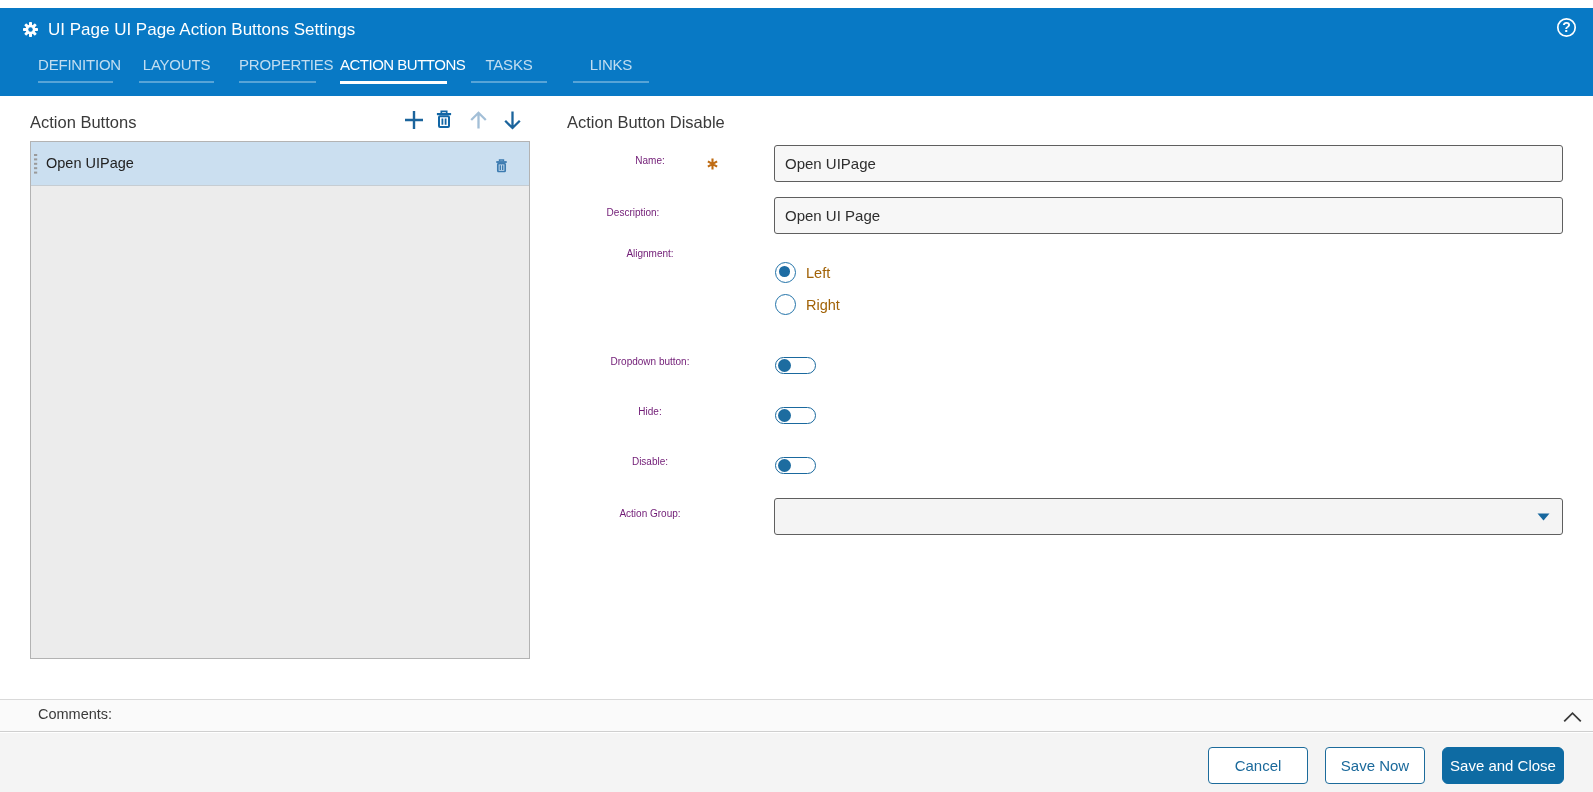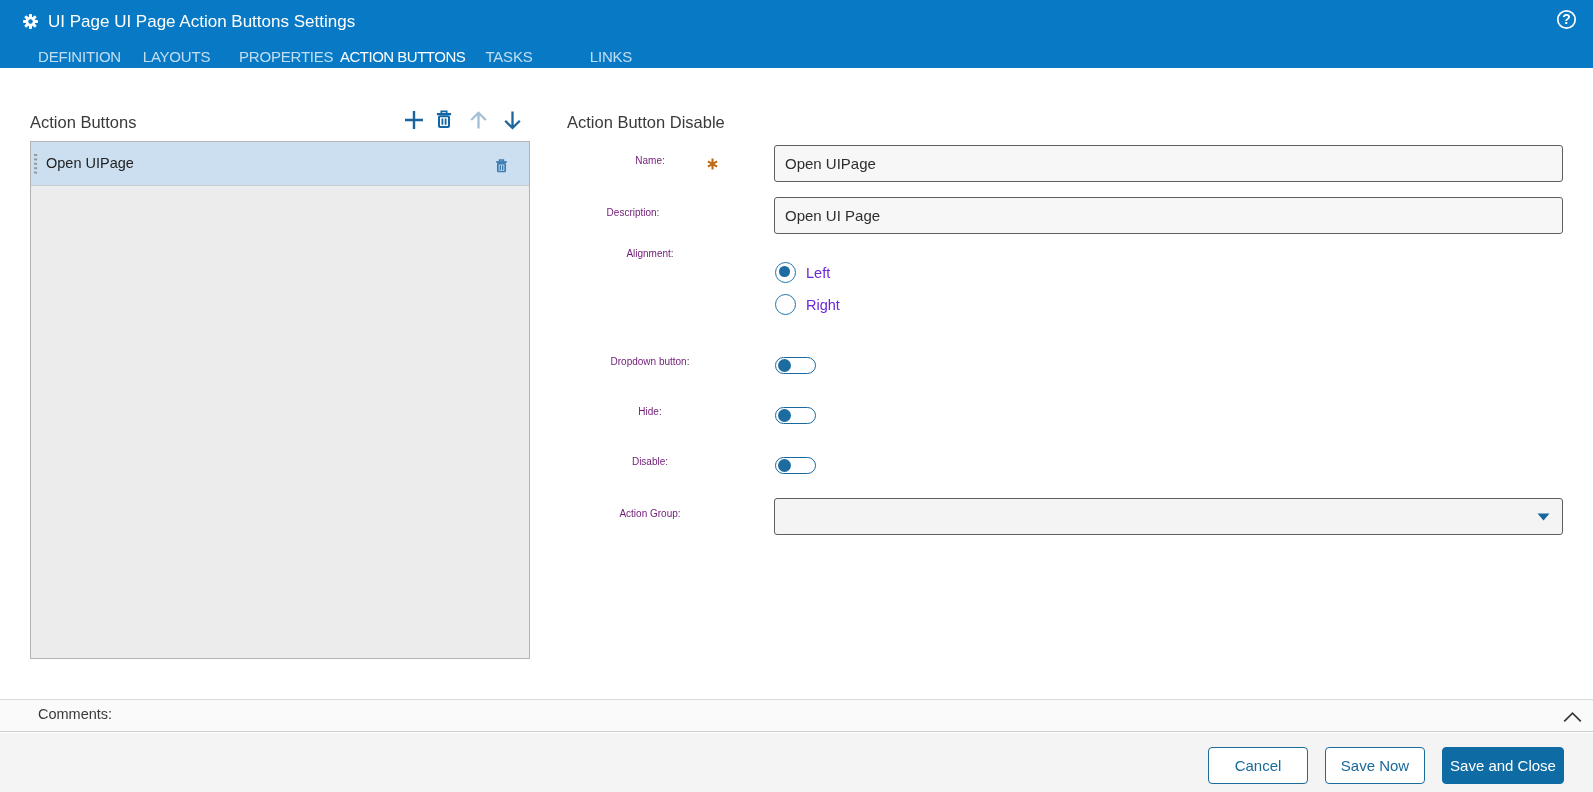--- a/index.html
+++ b/index.html
@@ -1,49 +1,49 @@
 <!DOCTYPE html>
 <html><head>
 <meta charset="utf-8">
 <style>
   * { margin:0; padding:0; box-sizing:border-box; }
   html,body { width:1593px; height:792px; background:#fff; font-family:"Liberation Sans",sans-serif; overflow:hidden; }
   .abs { position:absolute; }
 
   
-  .header { position:absolute; left:0; top:0; width:1593px; height:68px; background:#0879c5; }
+  .header { position:absolute; left:0; top:8px; width:1593px; height:88px; background:#0879c5; }
   .title { position:absolute; left:48px; top:12px; font-size:17px; color:#fff; }
   .tab { position:absolute; top:48px; height:27px; text-align:center; font-size:15px; letter-spacing:-0.2px; color:rgba(255,255,255,0.75); white-space:nowrap; }
   .tab .ul { position:absolute; left:0; right:0; top:25px; height:2px; background:rgba(255,255,255,0.32); }
   .tab.active { color:#fff; letter-spacing:-0.5px; }
   .tab.active .ul { top:25px; height:3px; background:#fff; }
 
   
   .h2 { position:absolute; font-size:16.5px; color:#3a3a3a; white-space:nowrap; }
   .panel { position:absolute; left:30px; top:141px; width:500px; height:518px; border:1px solid #b3b3b3; background:#ececec; }
   .row1 { position:absolute; left:0; top:0; width:498px; height:44px; background:#cbdff0; border-bottom:1px solid #c6cdd3; }
   .row2 { position:absolute; left:0; top:44px; width:498px; height:44px; background:#ececec; border-bottom:1px solid #ddd; }
   .rowtext { position:absolute; left:18px; top:13px; font-size:14.5px; color:#222; }
   .grip { position:absolute; left:1px; top:12px; }
 
   
   .label { position:absolute; width:230px; text-align:center; font-size:10px; color:#701a75; }
   .input { position:absolute; left:774px; width:789px; height:37px; background:#f7f7f7; border:1px solid #5f5f5f; border-radius:3px; font-size:15px; color:#2e2e2e; line-height:35px; padding-left:10px; }
   .radio { position:absolute; width:21px; height:21px; border:1.8px solid #2273a9; border-radius:50%; background:#fff; }
   .radio .dot { position:absolute; left:3.4px; top:3.4px; width:10.6px; height:10.6px; border-radius:50%; background:#1d6ca3; }
-  .rlabel { position:absolute; left:806px; font-size:14.5px; color:#6d28d9; }
+  .rlabel { position:absolute; left:806px; font-size:14.5px; color:#a16207; }
   .toggle { position:absolute; left:775px; width:41px; height:17px; border:1.5px solid #1a699e; border-radius:8.5px; background:#fff; }
   .toggle .knob { position:absolute; left:2px; top:0.5px; width:13px; height:13px; border-radius:50%; background:#1d6ca0; }
   .select { position:absolute; left:774px; top:498px; width:789px; height:37px; background:#f4f4f4; border:1px solid #5f5f5f; border-radius:3px; }
 
   
   .comments { position:absolute; left:0; top:699px; width:1593px; height:33px; background:#fafafa; border-top:1px solid #d9d9d9; border-bottom:1px solid #cfcfcf;padding-left:20px; }
   .footer { position:absolute; left:0; top:733px; width:1593px; height:59px; background:#f4f4f4; }
   .btn { position:absolute; top:747px; height:37px; border:1px solid #1c6b9b; border-radius:4px; background:#fff; color:#1a699b; font-size:15px; text-align:center; line-height:35px; }
-  .btn.primary { background:#0e6ba3; border-color:#0e6ba3; color:#fff; }
+  .btn.primary { background:#0e6ba3; border-color:#0e6ba3; color:#fff;border-radius:6px; }
 </style>
 </head>
 <body>
   <div class="header">
     <svg class="abs" style="left:23px;top:13.5px" width="15" height="15" viewBox="0 0 16 16">
       <g fill="#fff">
         <g transform="translate(8,8)">
           <rect x="-1.6" y="-8" width="3.2" height="16" rx="0.8"></rect>
           <rect x="-1.6" y="-8" width="3.2" height="16" rx="0.8" transform="rotate(45)"></rect>
           <rect x="-1.6" y="-8" width="3.2" height="16" rx="0.8" transform="rotate(90)"></rect>

